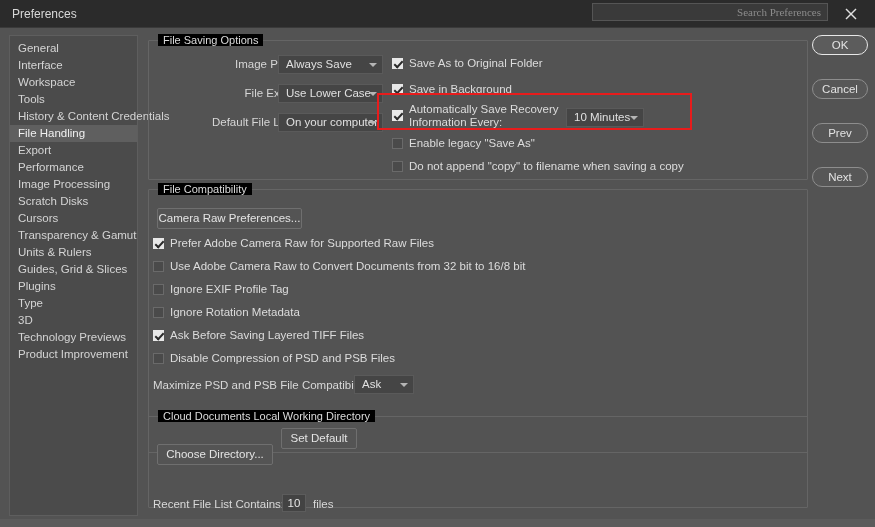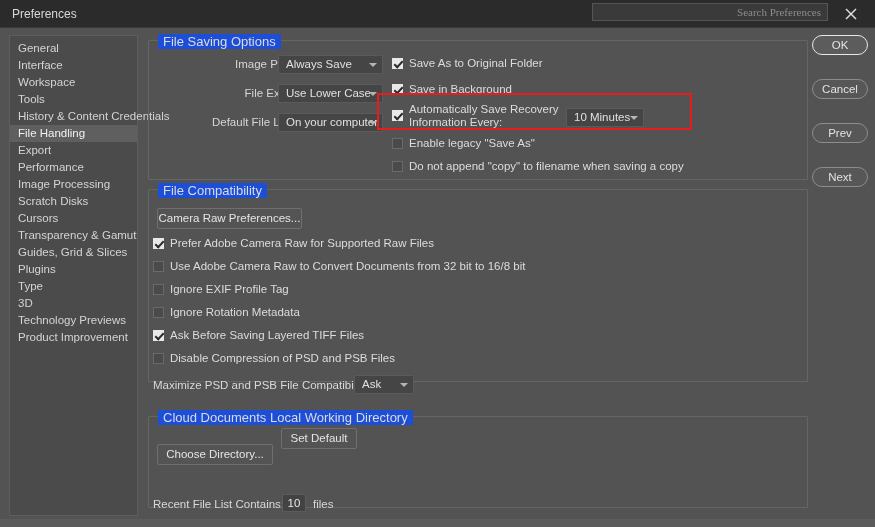--- a/index.html
+++ b/index.html
@@ -120,23 +120,23 @@
     position: absolute;
     left: 0;
     width: 660px;
     border: 1px solid #656565;
     border-radius: 1px;
     box-sizing: border-box;
   }
   .group-legend {
     position: absolute;
     top: -7px; left: 9px;
-    background: #1d4ed8;
+    background: #000000;
     padding: 0 5px;
-    font-size: 13px;
+    font-size: 11px;
     color: #dcdcdc;
     white-space: nowrap;
   }
 
   .row-label {
     position: absolute;
     font-size: 11.5px;
     color: #d6d6d6;
     text-align: right;
     white-space: nowrap;
@@ -277,20 +277,21 @@
   <div class="side-item">Workspace</div>
   <div class="side-item">Tools</div>
   <div class="side-item">History &amp; Content Credentials</div>
   <div class="side-item selected">File Handling</div>
   <div class="side-item">Export</div>
   <div class="side-item">Performance</div>
   <div class="side-item">Image Processing</div>
   <div class="side-item">Scratch Disks</div>
   <div class="side-item">Cursors</div>
   <div class="side-item">Transparency &amp; Gamut</div>
+  <div class="side-item">Units &amp; Rulers</div>
   <div class="side-item">Guides, Grid &amp; Slices</div>
   <div class="side-item">Plugins</div>
   <div class="side-item">Type</div>
   <div class="side-item">3D</div>
   <div class="side-item">Technology Previews</div>
   <div class="side-item">Product Improvement</div>
 </div>
 
 <div class="btncol">
   <div class="pbtn primary">OK</div>
@@ -335,21 +336,21 @@
     <span class="sel-text">10 Minutes</span>
     <span class="sel-arrow"></span>
   </div>
 
   <div class="cb off" style="left:244px; top:106px;"></div>
   <div class="cb-label" style="left:261px; top:105px;">Enable legacy "Save As"</div>
 
   <div class="cb off" style="left:244px; top:129px;"></div>
   <div class="cb-label" style="left:261px; top:128px;">Do not append "copy" to filename when saving a copy</div>
 
-  <div class="group" style="top:157px; height:193px;">
+  <div class="group" style="top:157px; height:264px;">
     <div class="group-legend">File Compatibility</div>
   </div>
 
   <div class="cbtn" style="left:9px; top:176px; width:145px;">Camera Raw Preferences...</div>
 
   <div class="cb on" style="left:5px; top:206px;"></div>
   <div class="cb-label" style="left:22px; top:205px;">Prefer Adobe Camera Raw for Supported Raw Files</div>
 
   <div class="cb off" style="left:5px; top:229px;"></div>
   <div class="cb-label" style="left:22px; top:228px;">Use Adobe Camera Raw to Convert Documents from 32 bit to 16/8 bit</div>

